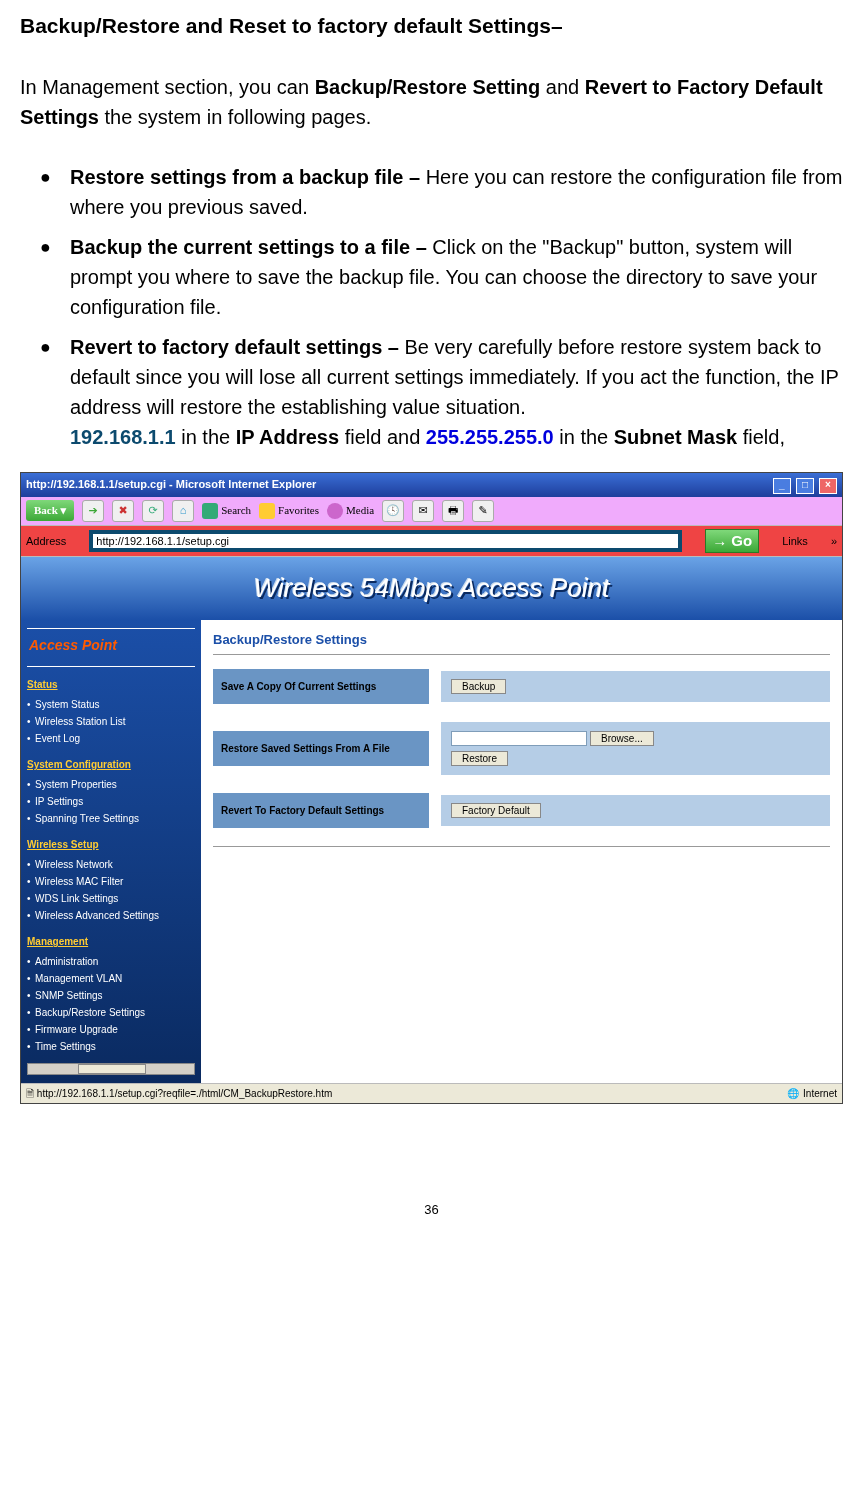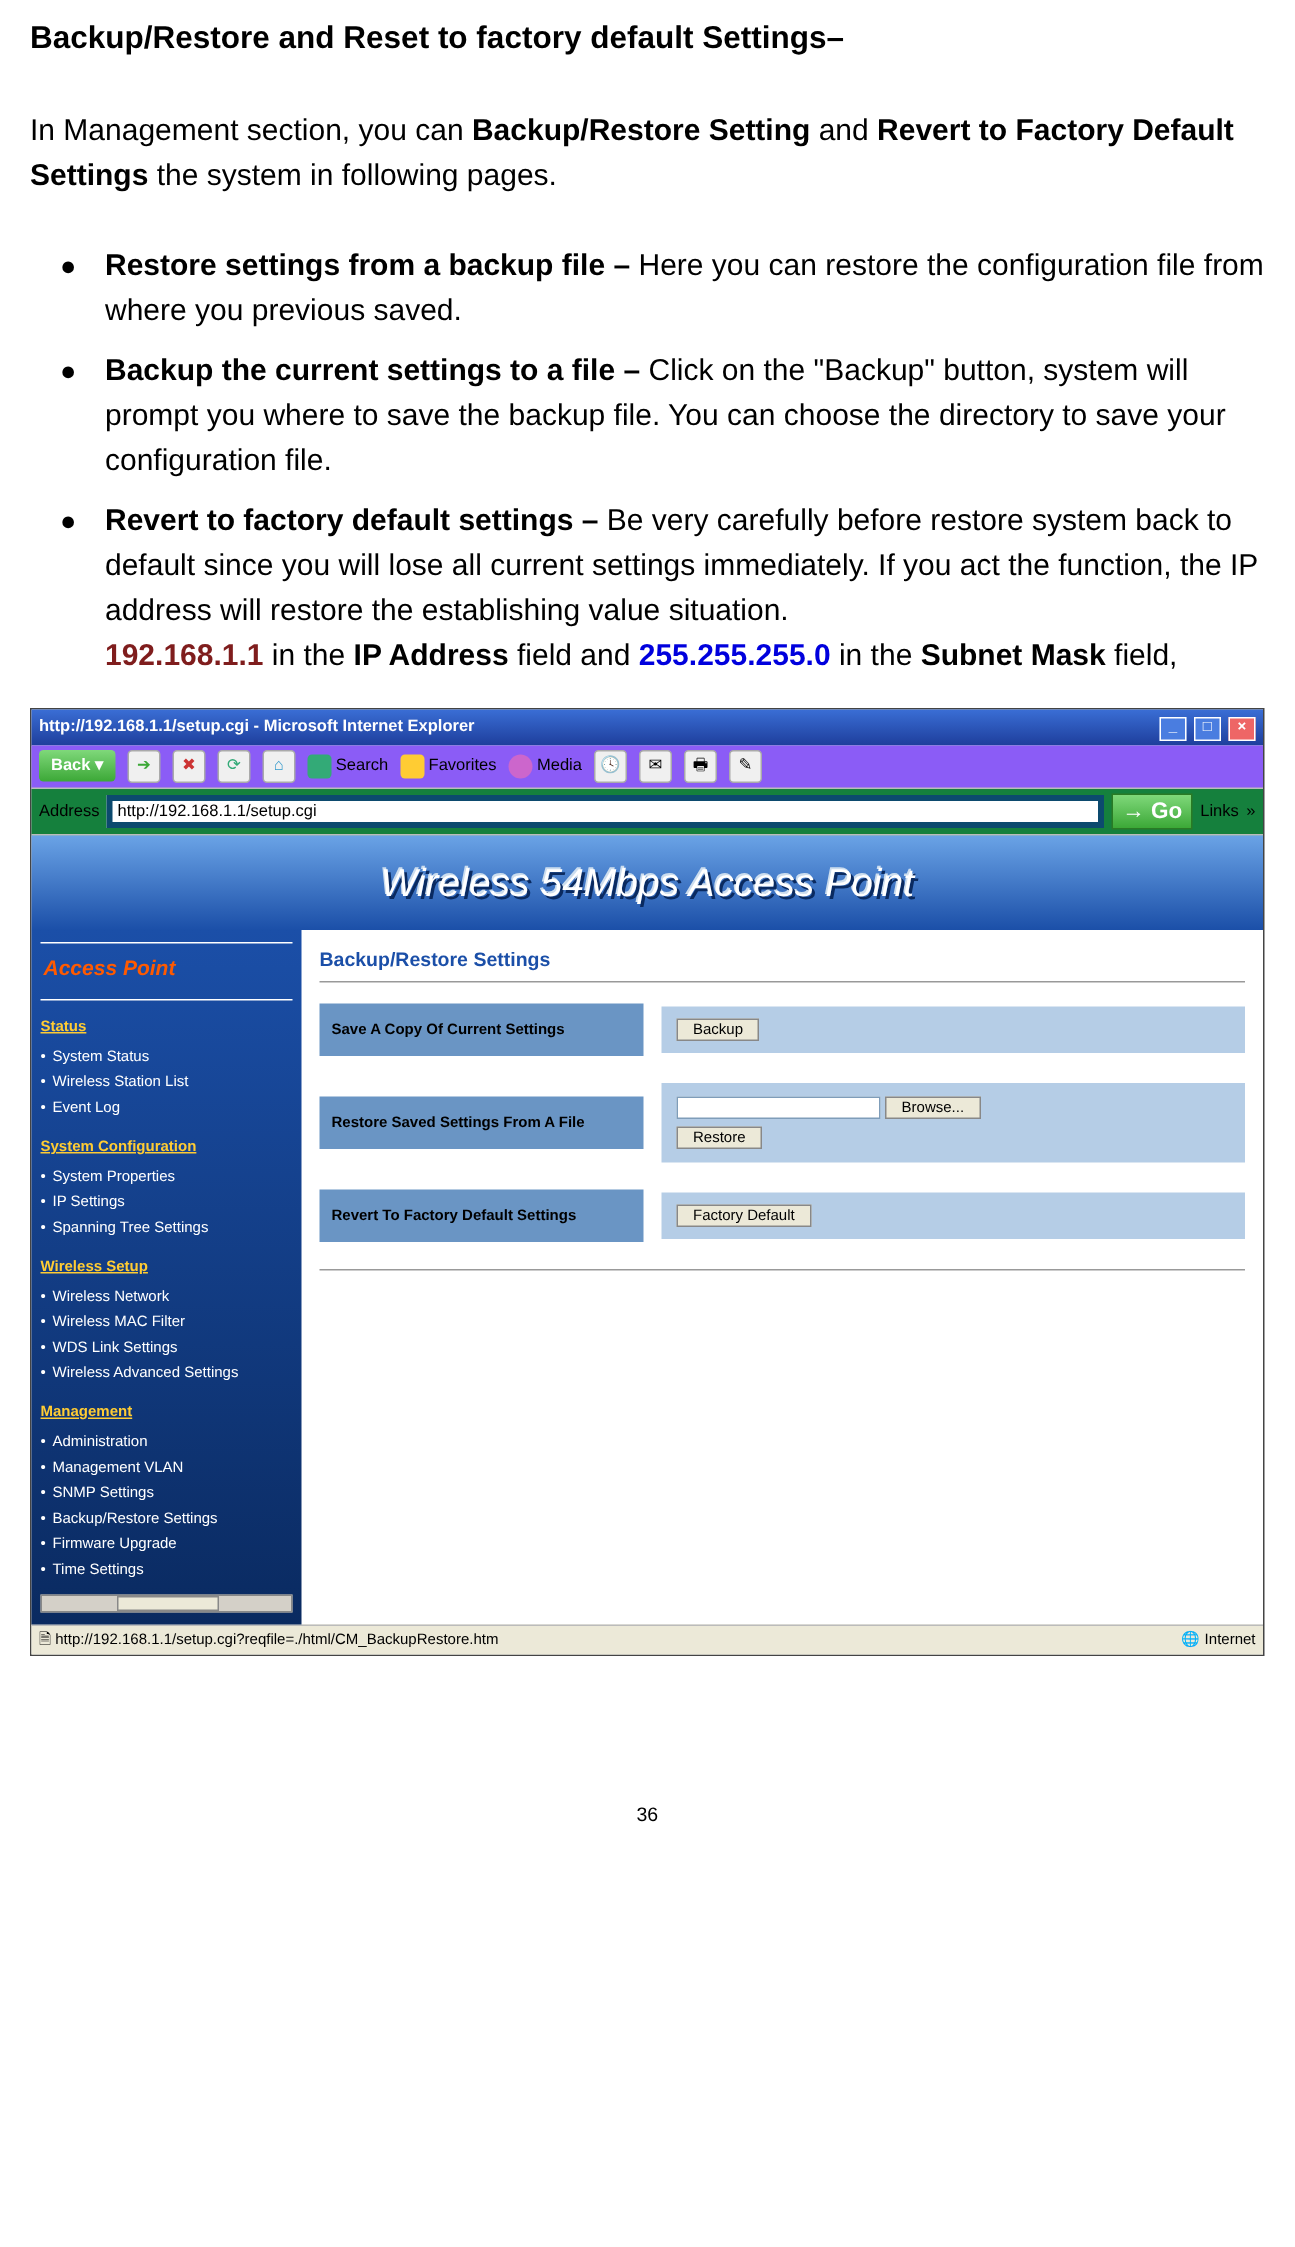--- a/index.html
+++ b/index.html
@@ -29,21 +29,21 @@
     padding-left: 30px;
     margin-bottom: 10px;
   }
   ul.bullets > li::before {
     content: "●";
     position: absolute;
     left: 0;
     top: 2px;
     font-size: 18px;
   }
-  .red { color: #7f1d1d; font-weight: bold; text-align: right; }
+  .red { color: #0c4a6e; font-weight: bold; text-align: right; }
   .blue { color: #00d; font-weight: bold; }
 
   
   .browser {
     border: 1px solid #444;
     margin-top: 10px;
     font-size: 11px;
     font-family: Tahoma, Arial, sans-serif;
     background: #fff;
   }
@@ -68,26 +68,27 @@
     font-size: 10px;
   }
   .menubar {
     background: #ece9d8;
     padding: 2px 5px;
     border-bottom: 1px solid #bbb;
   }
   .menubar span { margin-right: 12px; text-decoration: underline; text-decoration-color: transparent;}
   .menubar span::first-letter { text-decoration: underline; }
   .toolbar {
-    background: #8b5cf6;
+    background: #f0abfc;
     padding: 3px 5px;
     display: flex;
     align-items: center;
     gap: 8px;
     border-bottom: 1px solid #bbb;
+    font-family: Liberation Serif, serif;
   }
   .nav-back {
     background: linear-gradient(#7fd87a,#3ca837);
     color: #fff;
     border-radius: 3px;
     padding: 2px 8px;
     font-weight: bold;
   }
   .nav-btn {
     width: 20px;
@@ -97,25 +98,25 @@
     background: #f0f0f0;
     display: inline-flex;
     align-items: center;
     justify-content: center;
   }
   .tool-label { display: inline-flex; align-items: center; gap: 3px;}
   .tool-icon {
     width: 16px; height: 16px; display:inline-block; border-radius:3px;
   }
   .addressbar {
-    background: #15803d;
+    background: #ef4444;
     padding: 3px 5px;
     display: flex;
     align-items: center;
-    gap: 5px;
+    gap: 23px;
     border-bottom: 1px solid #bbb;
   }
   .addressbar input {
     flex: 1;
     font-size: 11px;
     padding: 1px 3px;
     border: 4px solid #0c4a6e;
   }
   .go-btn {
     background: linear-gradient(#7fd87a,#3ca837);

